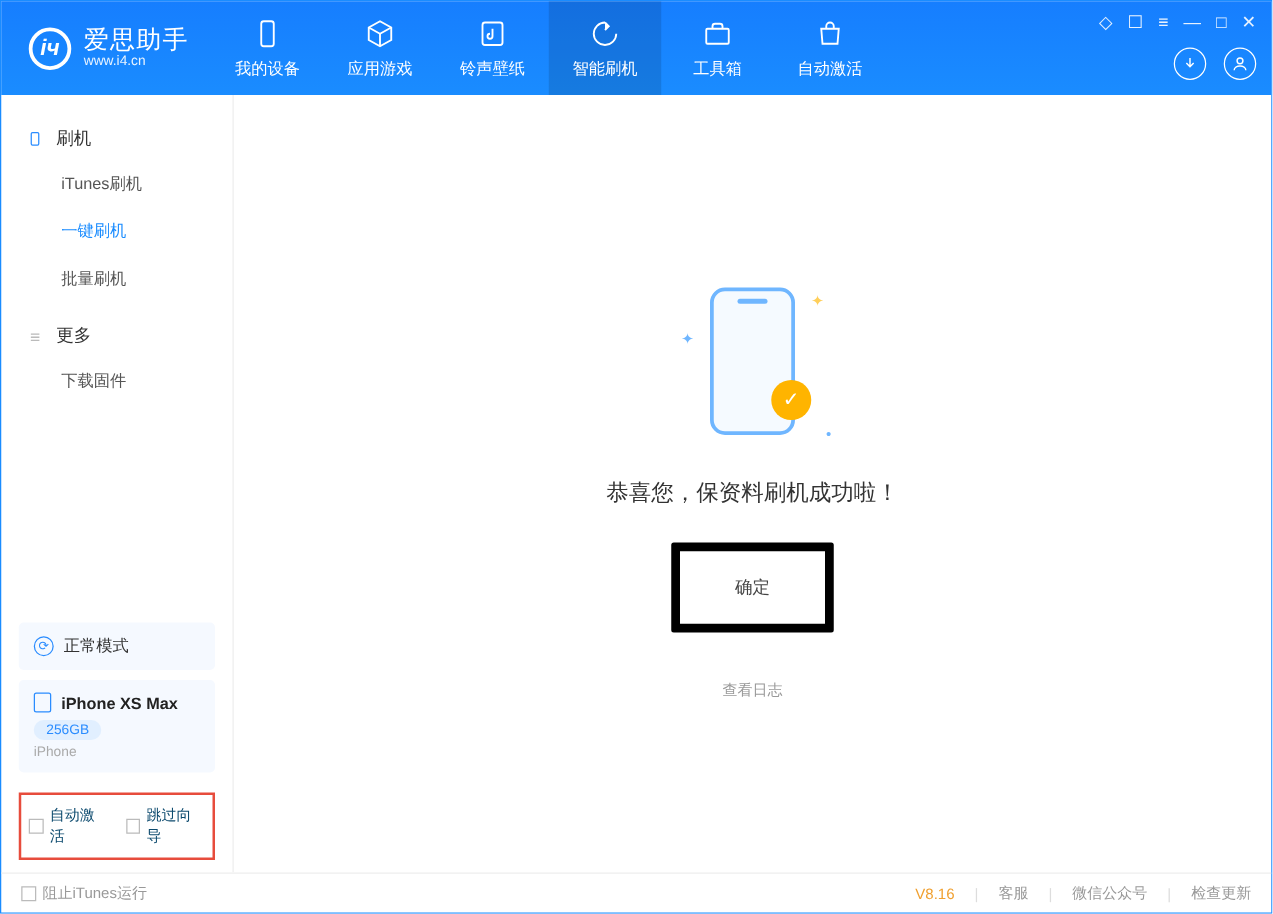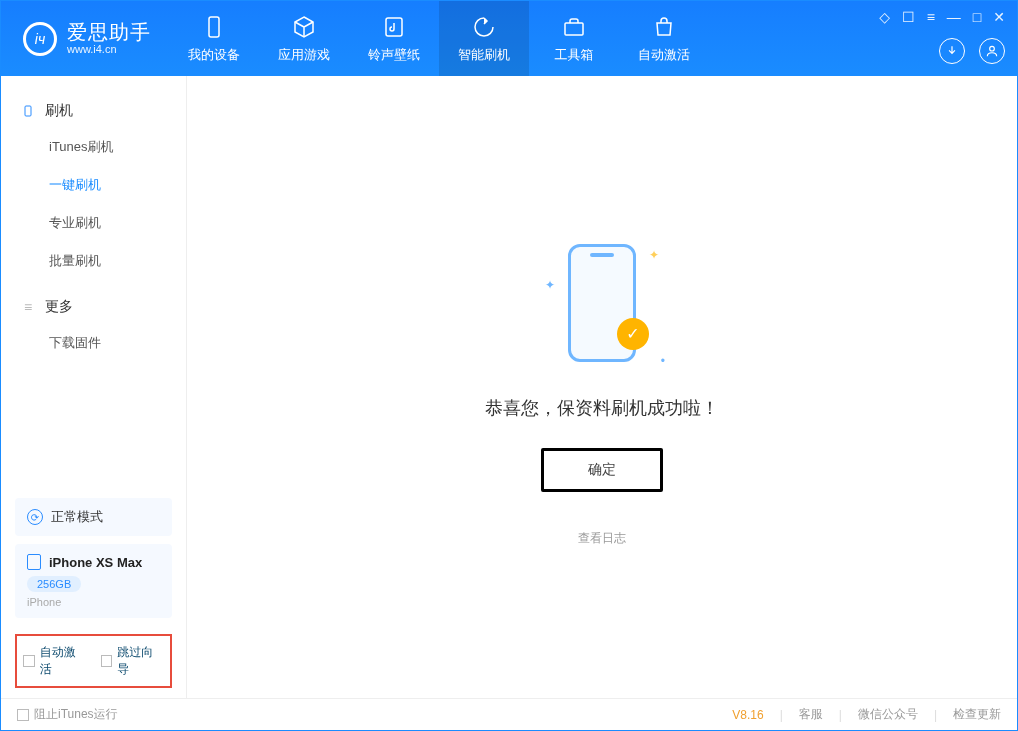--- a/index.html
+++ b/index.html
@@ -2,21 +2,21 @@
 <html><head>
 <meta charset="utf-8">
 <style>
 * { margin: 0; padding: 0; box-sizing: border-box; font-family: "Microsoft YaHei", "PingFang SC", sans-serif; }
 body { background: #fff; }
 .window { width: 1018px; height: 731px; border: 1px solid #1a8cff; display: flex; flex-direction: column; }
 
 
 .header { height: 75px; background: linear-gradient(to bottom, #167eff, #1a8cff); display: flex; align-items: stretch; color: #fff; position: relative; }
 .logo-area { display: flex; align-items: center; padding: 0 18px 0 22px; gap: 10px; }
-.logo-circle { width: 34px; height: 34px; border: 3px solid #fff; border-radius: 50%; display: flex; align-items: center; justify-content: center; font-weight: normal; font-size: 14px; font-style: italic; }
+.logo-circle { width: 34px; height: 34px; border: 3px solid #fff; border-radius: 50%; display: flex; align-items: center; justify-content: center; font-weight: bold; font-size: 18px; font-style: italic; }
 .logo-text { display: flex; flex-direction: column; line-height: 1.1; }
 .logo-title { font-size: 20px; font-weight: 500; letter-spacing: 1px; }
 .logo-sub { font-size: 11px; opacity: .9; }
 .tabs { display: flex; }
 .tab { width: 90px; display: flex; flex-direction: column; align-items: center; justify-content: center; gap: 6px; font-size: 13px; cursor: pointer; }
 .tab.active { background: rgba(0,0,0,.12); }
 .tab-icon { width: 26px; height: 26px; display: flex; align-items: center; justify-content: center; }
 .tab-icon svg { width: 24px; height: 24px; fill: none; stroke: #fff; stroke-width: 1.5; }
 .header-right { position: absolute; right: 12px; top: 0; height: 100%; display: flex; flex-direction: column; justify-content: space-between; padding: 8px 0 12px; align-items: flex-end; }
 .win-controls { display: flex; gap: 12px; align-items: center; }
@@ -46,21 +46,21 @@
 .main { flex: 1; display: flex; flex-direction: column; align-items: center; justify-content: center; gap: 18px; }
 .phone-illus { position: relative; width: 130px; height: 150px; display: flex; align-items: center; justify-content: center; }
 .phone-body { width: 68px; height: 118px; border: 3px solid #6fb6ff; border-radius: 12px; background: #f5faff; position: relative; }
 .phone-body::before { content: ""; position: absolute; top: 6px; left: 50%; transform: translateX(-50%); width: 24px; height: 4px; background: #6fb6ff; border-radius: 3px; }
 .badge { position: absolute; right: 18px; bottom: 28px; width: 32px; height: 32px; background: #ffb400; border-radius: 50%; display: flex; align-items: center; justify-content: center; color: #fff; font-size: 16px; }
 .spark { position: absolute; color: #6fb6ff; font-size: 12px; }
 .spark.s1 { left: 8px; top: 50px; }
 .spark.s2 { right: 8px; top: 20px; color: #ffcf5a; }
 .spark.s3 { right: 2px; bottom: 10px; }
 .msg { font-size: 18px; color: #333; }
-.btn-ok { margin-top: 10px; border: 3px solid #000000; background: #fff; padding: 10px 44px; font-size: 14px; color: #444; cursor: pointer; border-radius: 2px; }
+.btn-ok { margin-top: 10px; border: 7px solid #000000; background: #fff; padding: 20px 44px; font-size: 14px; color: #444; cursor: pointer; border-radius: 2px; }
 .log-link { font-size: 12px; color: #999; cursor: pointer; margin-top: 20px; }
 
 
 .footer { height: 32px; border-top: 1px solid #eee; display: flex; align-items: center; padding: 0 16px; font-size: 12px; color: #999; gap: 16px; }
 .footer .chk { color: #999; }
 .footer-spacer { flex: 1; }
 .footer .ver { color: #f0a030; }
 .footer .sep { color: #ddd; }
 .footer .flink { cursor: pointer; }
 </style>
@@ -162,21 +162,20 @@
       <div class="side-group-hdr">
         <span class="gicon">
           <svg width="12" height="14" viewBox="0 0 24 24" fill="none" stroke="#2a8cff" stroke-width="2">
               <rect x="6" y="2" width="12" height="20" rx="2"></rect>
             </svg>
         </span>
         <span>刷机</span>
       </div>
       <div class="side-item">iTunes刷机</div>
       <div class="side-item active">一键刷机</div>
-      <div class="side-item">专业刷机</div>
       <div class="side-item">批量刷机</div>
 
       <div class="side-group-hdr" style="margin-top:10px">
         <span class="gicon" style="color:#bbb">≡</span>
         <span>更多</span>
       </div>
       <div class="side-item">下载固件</div>
 
       <div class="side-spacer"></div>
 

